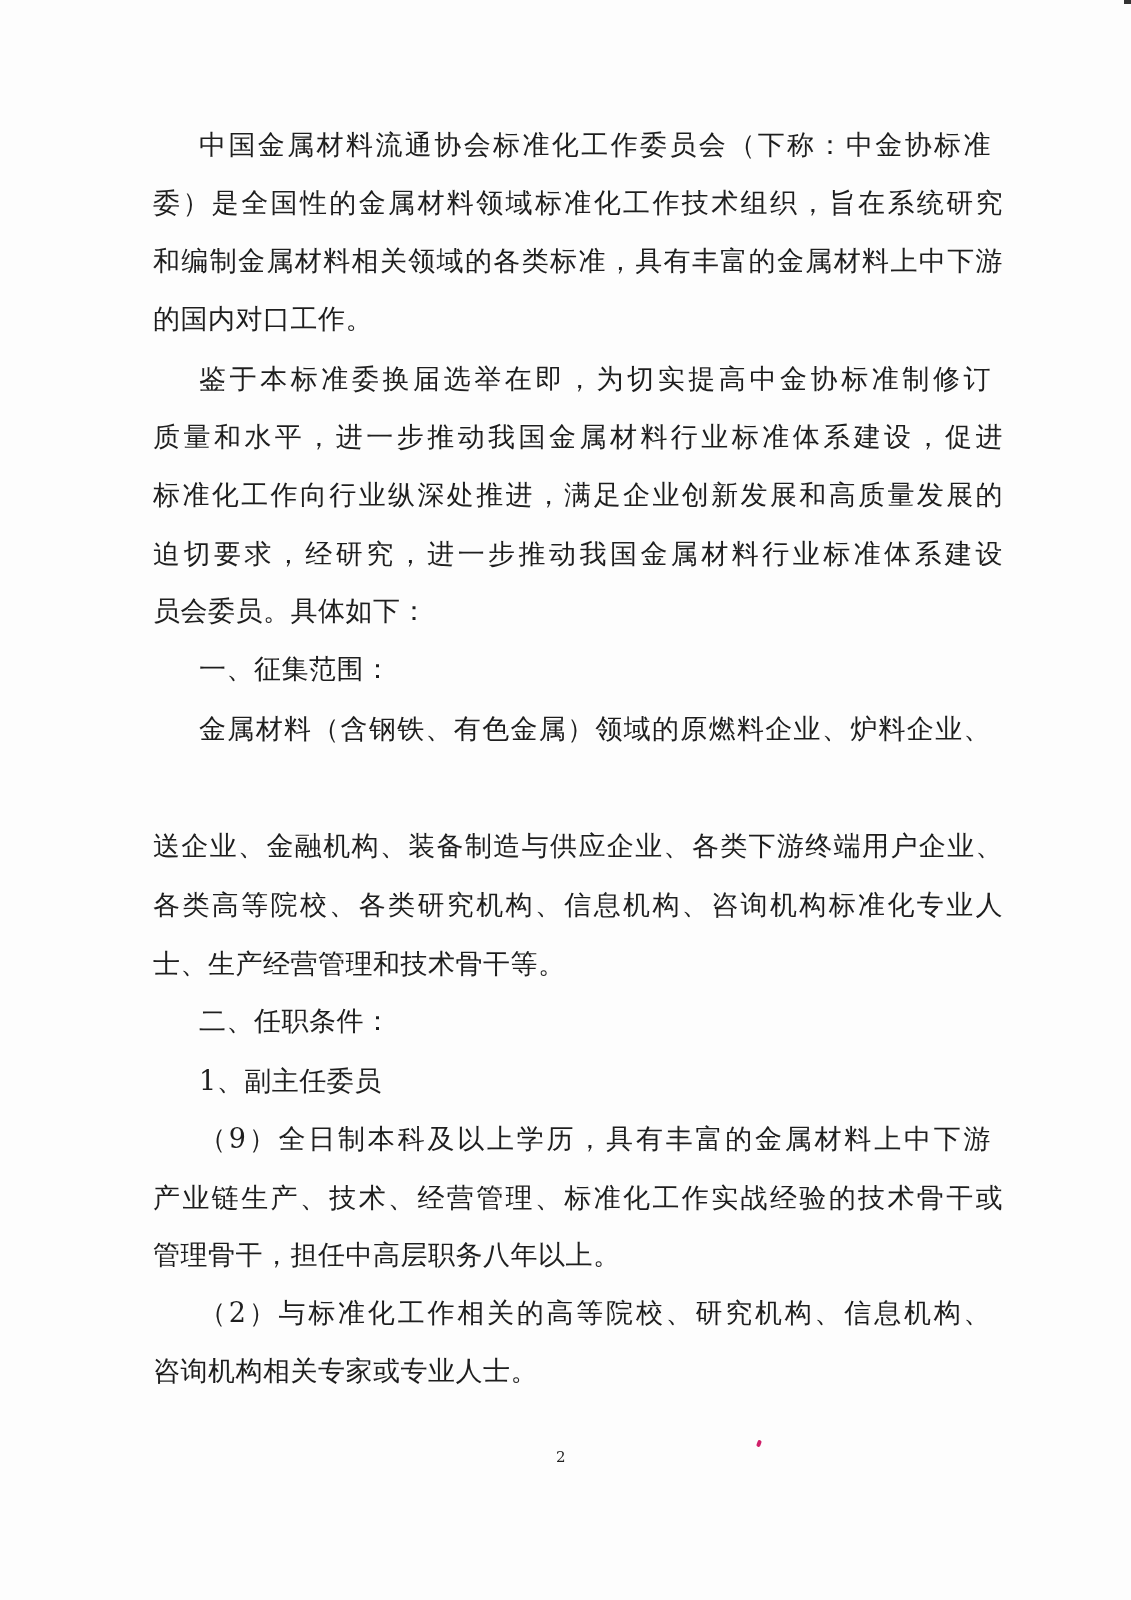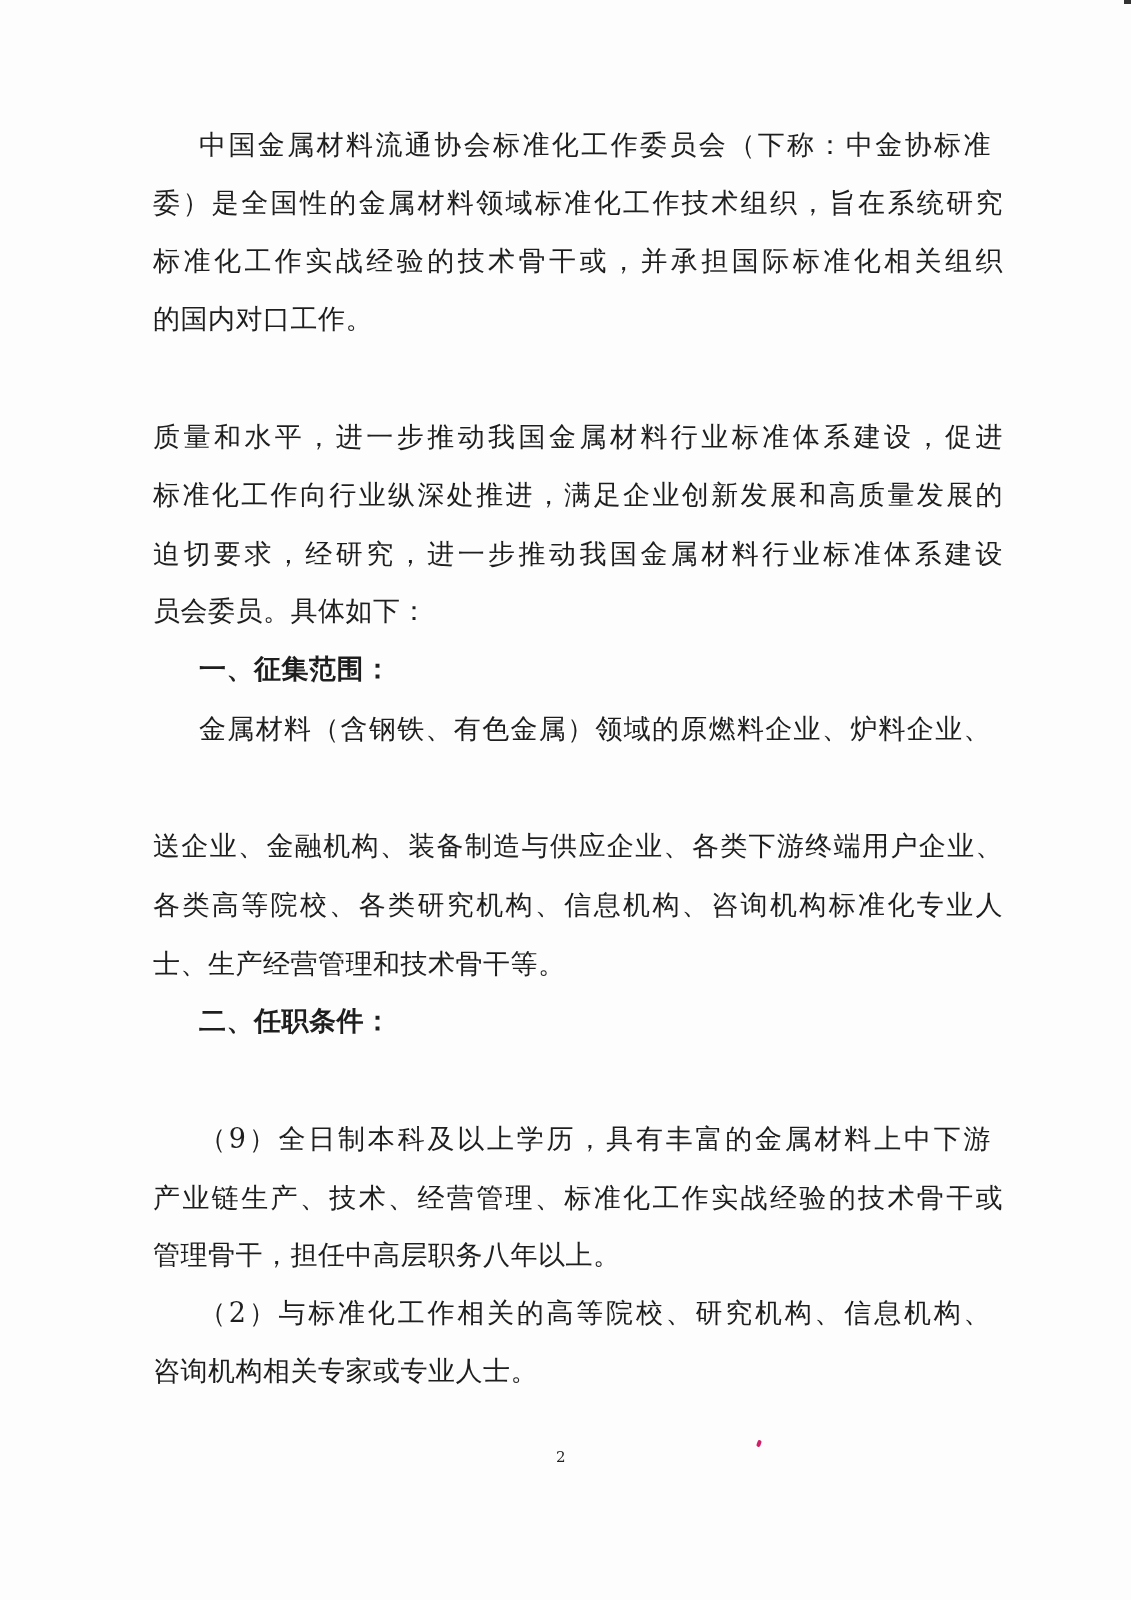--- a/index.html
+++ b/index.html
@@ -34,21 +34,21 @@
       letter-spacing: 0.5px;
     }
     .line.indent {
       left: 199px;
       width: 792px;
     }
     .line.last {
       text-align-last: left;
     }
     .line.heading {
-      font-weight: bold;
+      font-weight: normal;
       font-family: "DejaVu Sans", "Liberation Sans", sans-serif;
       text-align-last: left;
     }
     .page-number {
       position: absolute;
       left: 556px;
       top: 1448px;
       font-size: 15px;
       font-family: "DejaVu Serif", "Liberation Serif", serif;
       color: #222;
@@ -72,37 +72,39 @@
       background: #333;
     }
   </style>
 </head>
 <body>
 
 <div class="page">
 
   <div class="line indent" style="top:128px">中国金属材料流通协会标准化工作委员会（下称：中金协标准</div>
   <div class="line" style="top:186px">委）是全国性的金属材料领域标准化工作技术组织，旨在系统研究</div>
-  <div class="line" style="top:244px">标准化工作实战经验的技术骨干或，并承担国际标准化相关组织</div>
+  <div class="line" style="top:244px">和编制金属材料相关领域的各类标准，具有丰富的金属材料上中下游</div>
   <div class="line last" style="top:302px">的国内对口工作。</div>
 
+  <div class="line indent" style="top:362px">鉴于本标准委换届选举在即，为切实提高中金协标准制修订</div>
   <div class="line" style="top:420px">质量和水平，进一步推动我国金属材料行业标准体系建设，促进</div>
   <div class="line" style="top:478px">标准化工作向行业纵深处推进，满足企业创新发展和高质量发展的</div>
   <div class="line" style="top:537px">迫切要求，经研究，进一步推动我国金属材料行业标准体系建设</div>
   <div class="line last" style="top:594px">员会委员。具体如下：</div>
 
   <div class="line indent heading" style="top:652px">一、征集范围：</div>
 
   <div class="line indent" style="top:712px">金属材料（含钢铁、有色金属）领域的原燃料企业、炉料企业、</div>
   <div class="line" style="top:829px">送企业、金融机构、装备制造与供应企业、各类下游终端用户企业、</div>
   <div class="line" style="top:888px">各类高等院校、各类研究机构、信息机构、咨询机构标准化专业人</div>
   <div class="line last" style="top:947px">士、生产经营管理和技术骨干等。</div>
 
   <div class="line indent heading" style="top:1004px">二、任职条件：</div>
 
+  <div class="line indent last" style="top:1064px">1、副主任委员</div>
 
   <div class="line indent" style="top:1122px">（9）全日制本科及以上学历，具有丰富的金属材料上中下游</div>
   <div class="line" style="top:1181px">产业链生产、技术、经营管理、标准化工作实战经验的技术骨干或</div>
   <div class="line last" style="top:1238px">管理骨干，担任中高层职务八年以上。</div>
 
   <div class="line indent" style="top:1296px">（2）与标准化工作相关的高等院校、研究机构、信息机构、</div>
   <div class="line last" style="top:1354px">咨询机构相关专家或专业人士。</div>
 
   <div class="page-number">2</div>
 

